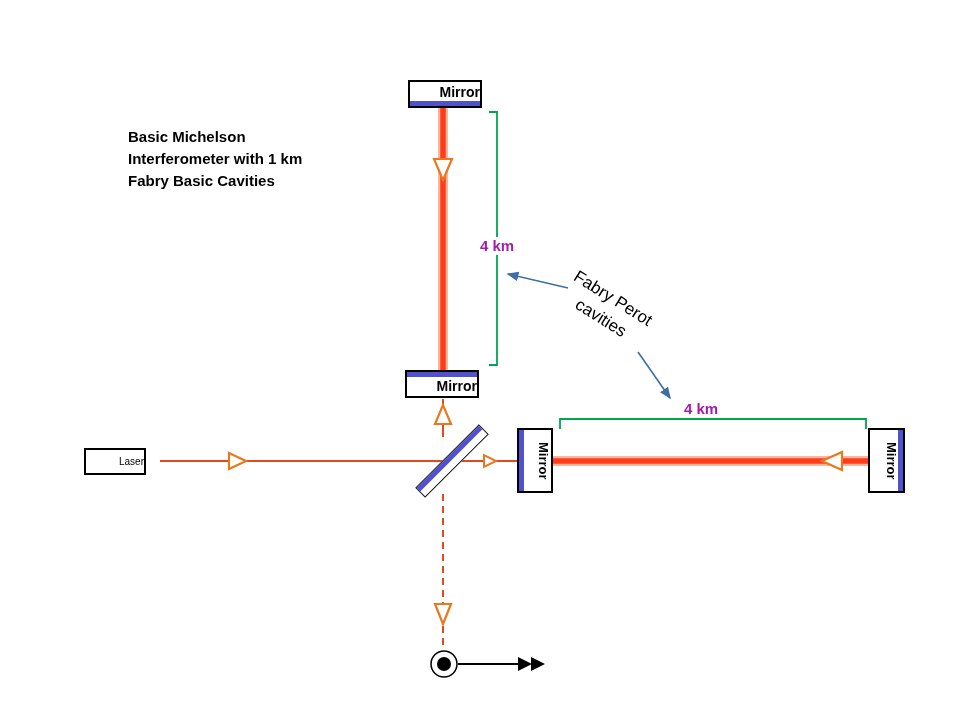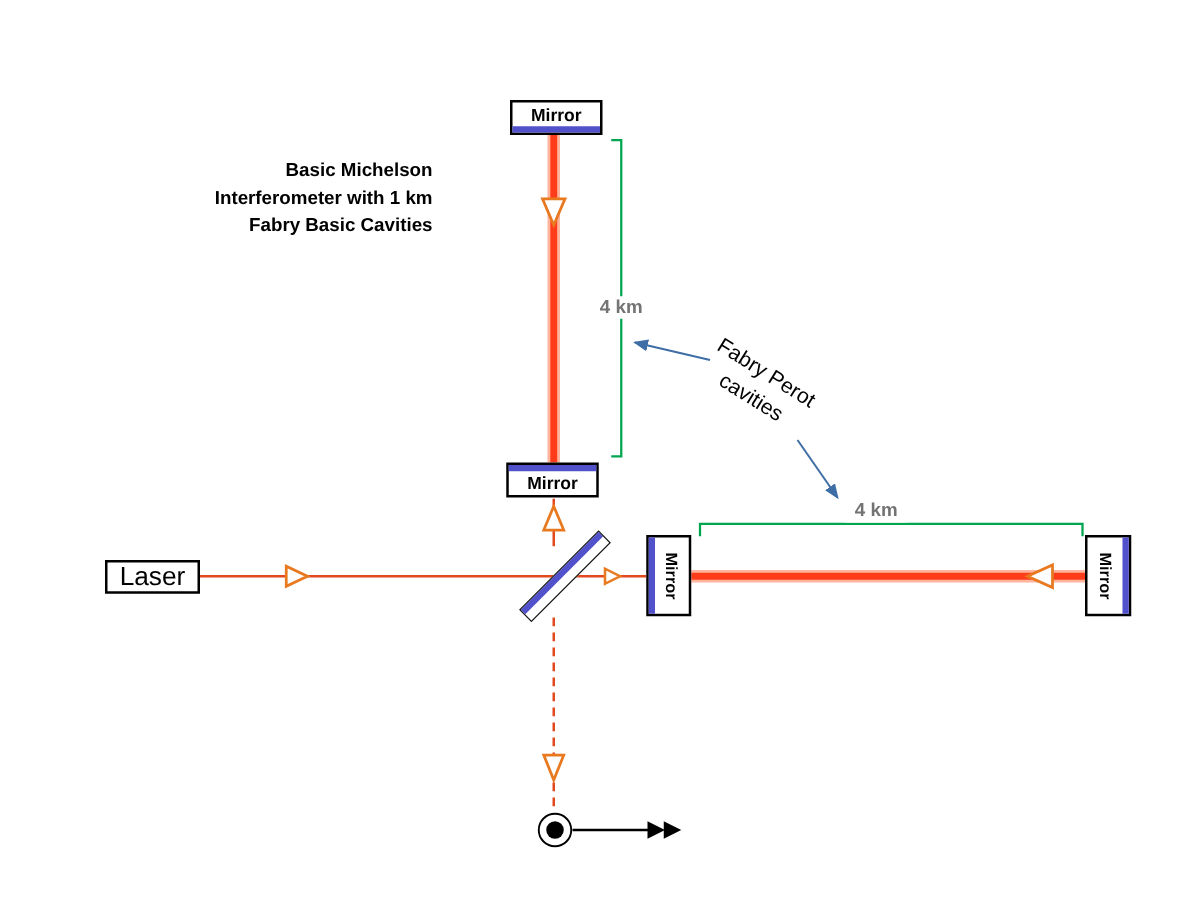--- a/index.html
+++ b/index.html
@@ -4,29 +4,29 @@
 <style>
   html,body{margin:0;padding:0;background:#fff;}
   .stage{
     position:relative;width:960px;height:720px;background:#ffffff;overflow:hidden;
     font-family:"Liberation Sans",sans-serif;color:#000;
   }
   .layer{position:absolute;left:0;top:0;width:960px;height:720px;}
   .abs{position:absolute;box-sizing:border-box;}
 
   .title{
-    left:128px;top:126px;width:218px;text-align:right;
+    left:128px;top:126px;width:218px;text-align:left;
     font-size:15px;font-weight:bold;line-height:22px;
   }
 
   .box{
     background:#fff;border:2px solid #000;display:flex;
-    align-items:center;justify-content:center;
+    align-items:center;justify-content:flex-end;
   }
-  .laser-box{left:84px;top:448px;width:76px;height:27px;font-size:21px;}
+  .laser-box{left:84px;top:448px;width:62px;height:27px;font-size:10px;}
   .mirror{font-weight:bold;font-size:14px;}
   .mirror-top{left:408px;top:80px;width:74px;height:28px;}
   .mirror-top .lbl{margin-bottom:4px;}
   .mirror-mid{left:405px;top:370px;width:74px;height:28px;}
   .mirror-mid .lbl{margin-top:4px;}
   .mirror-h{width:36px;height:65px;font-size:13px;}
   .mirror-h .lbl{writing-mode:vertical-rl;}
   .mirror-left{left:517px;top:428px;}
   .mirror-left .lbl{margin-left:4px;}
   .mirror-right{left:868px;top:428px;width:37px;}
@@ -37,21 +37,21 @@
   .coat-left{top:0;bottom:0;left:0;width:5px;}
   .coat-right{top:0;bottom:0;right:0;width:5px;}
 
   .beamsplitter{
     left:407px;top:454px;width:90px;height:14px;background:#fff;
     border:1.5px solid #1a1a1a;transform:rotate(-45deg);
   }
   .bs-coat{position:absolute;left:0;right:0;top:0;height:5px;background:#5151CB;}
 
   .kmlabel{
-    background:#fff;color:#737373;font-weight:bold;font-size:15px;
+    background:#fff;color:#a21caf;font-weight:bold;font-size:15px;
     text-align:center;line-height:18px;height:18px;width:50px;
   }
   .km-v{left:472px;top:237px;}
   .km-h{left:676px;top:400px;}
 
   .fp-note{
     left:532px;top:285px;width:150px;text-align:center;
     font-size:17px;line-height:23px;transform:rotate(32deg);
   }
 </style>

